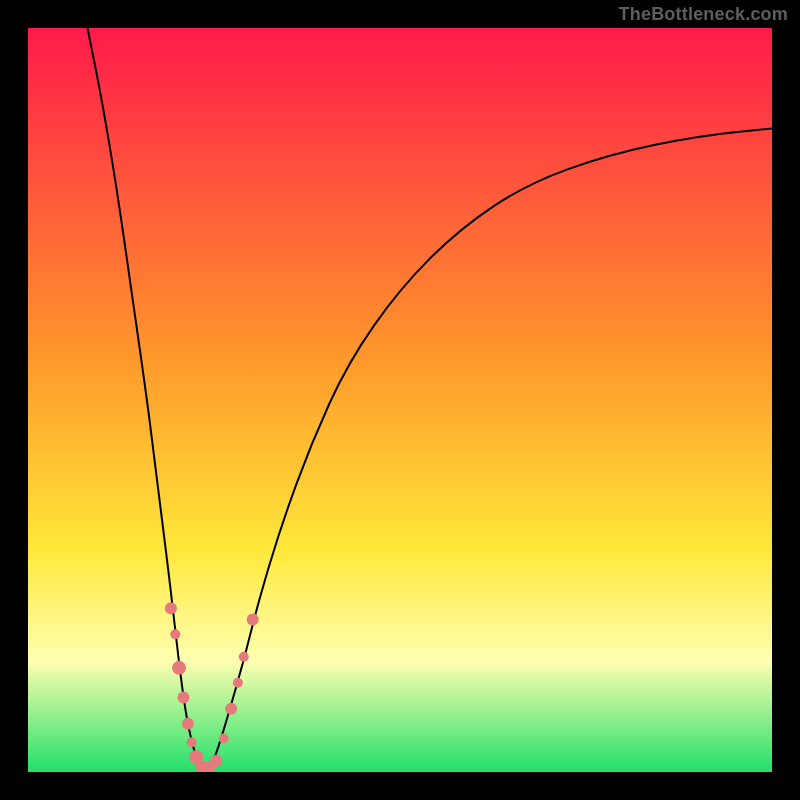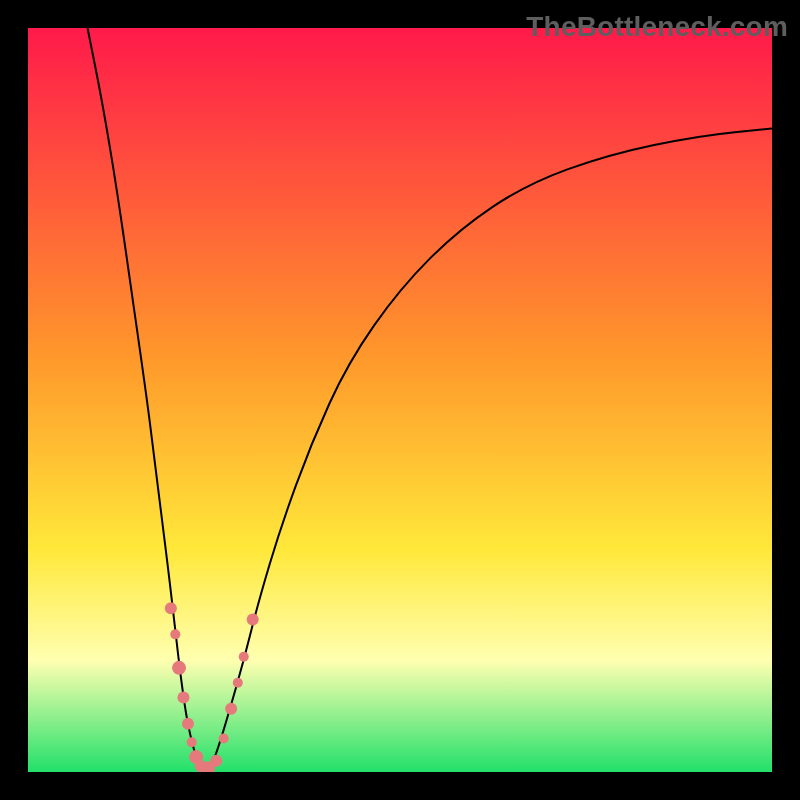--- a/index.html
+++ b/index.html
@@ -29,24 +29,24 @@
       to bottom,
       var(--c-top) 0%,
       var(--c-orange) 45%,
       var(--c-yellow) 70%,
       var(--c-paleyellow) 85%,
       var(--c-green) 100%
     );
   }
   .watermark {
     position: absolute;
-    top: 11px;
+    top: 4px;
     right: 12px;
     color: #5e5e5e;
-    font-size: 28px;
+    font-size: 18px;
     font-weight: 600;
     letter-spacing: 0.2px;
   }
   svg.curves {
     position: absolute;
     top: 0;
     left: 0;
     width: 744px;
     height: 744px;
   }

